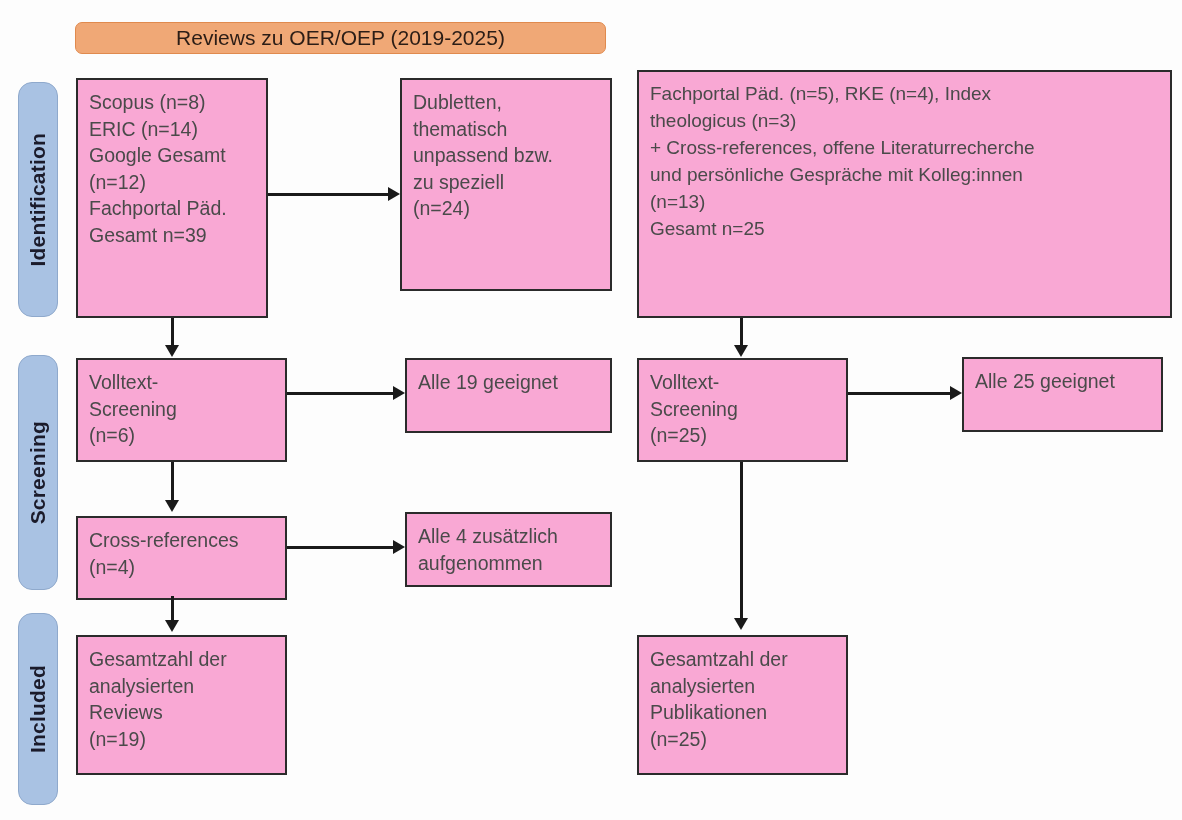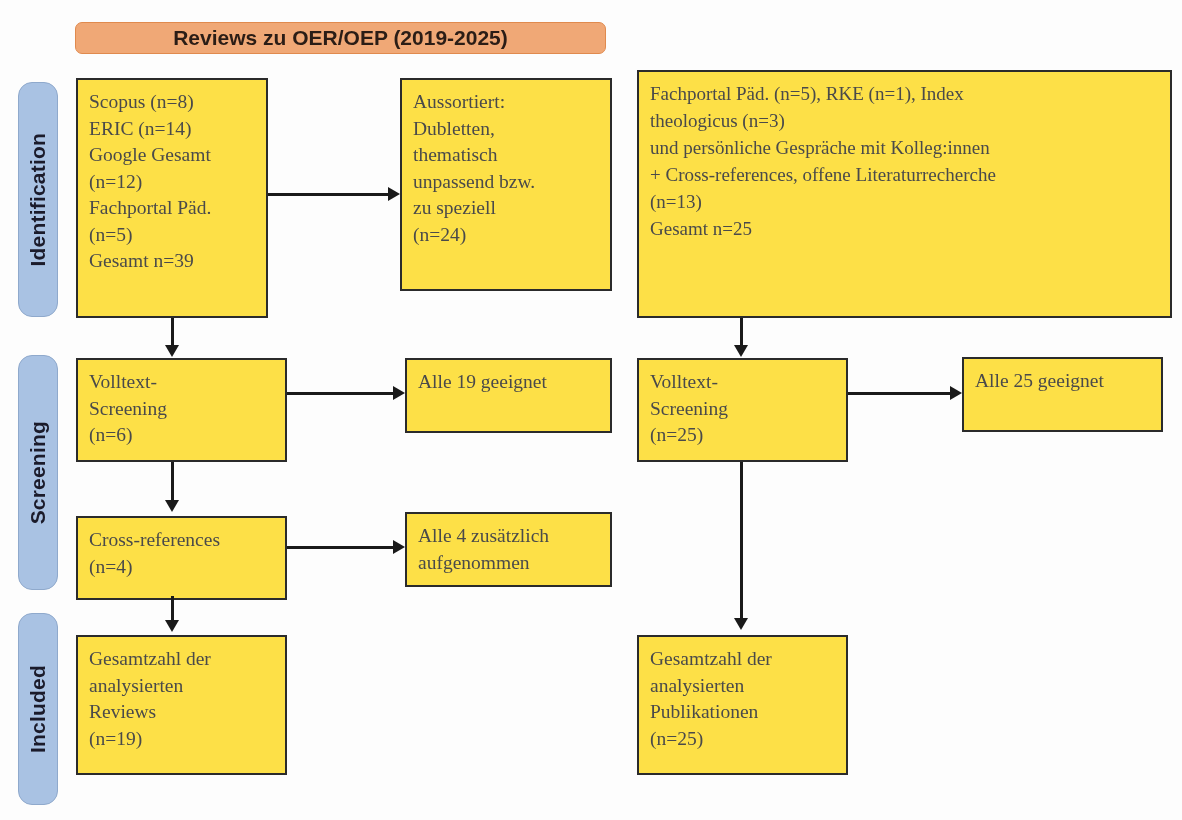--- a/index.html
+++ b/index.html
@@ -42,37 +42,36 @@
   .col-header {
     position: absolute;
     background: #f0a876;
     border: 1.5px solid #e08a4e;
     border-radius: 7px;
     box-sizing: border-box;
     display: flex;
     align-items: center;
     justify-content: center;
     color: #2b1d16;
-    font-weight: bold;
+    font-weight: normal;
     font-size: 21px;
     white-space: nowrap;
   }
 
   
   .flow-box {
     position: absolute;
-    background: #fde047;
+    background: #f9a8d4;
     border: 2.5px solid #2b2b2b;
     box-sizing: border-box;
     padding: 9px 10px 6px 11px;
     color: #4a4a4a;
     font-size: 19.5px;
     line-height: 1.36;
     overflow: hidden;
-    font-family: Liberation Serif, serif;
   }
   .flow-box .ln { display: block; white-space: nowrap; }
 
   
   .conn-v {
     position: absolute;
     width: 3px;
     background: #1a1a1a;
   }
   .conn-h {
@@ -116,26 +115,24 @@
     <span>Reviews zu OER/OEP (2019-2025)</span>
   </div>
 
 
   <div class="flow-box" style="left:76px; top:78px; width:192px; height:240px;">
     <span class="ln">Scopus (n=8)</span>
     <span class="ln">ERIC (n=14)</span>
     <span class="ln">Google Gesamt</span>
     <span class="ln">(n=12)</span>
     <span class="ln">Fachportal Päd.</span>
-    <span class="ln">(n=5)</span>
     <span class="ln">Gesamt n=39</span>
   </div>
 
   <div class="flow-box" style="left:400px; top:78px; width:212px; height:213px;">
-    <span class="ln">Aussortiert:</span>
     <span class="ln">Dubletten,</span>
     <span class="ln">thematisch</span>
     <span class="ln">unpassend bzw.</span>
     <span class="ln">zu speziell</span>
     <span class="ln">(n=24)</span>
   </div>
 
   <div class="conn-h" style="left:268px; top:193px; width:120px;"></div>
   <div class="arrow-right" style="left:388px; top:187px;"></div>
 
@@ -175,24 +172,24 @@
   <div class="arrow-down" style="left:165px; top:620px;"></div>
 
   <div class="flow-box" style="left:76px; top:635px; width:211px; height:140px;">
     <span class="ln">Gesamtzahl der</span>
     <span class="ln">analysierten</span>
     <span class="ln">Reviews</span>
     <span class="ln">(n=19)</span>
   </div>
 
   <div class="flow-box" style="left:637px; top:70px; width:535px; height:248px; font-size:19px; line-height:1.42;">
-    <span class="ln">Fachportal Päd. (n=5), RKE (n=1), Index</span>
+    <span class="ln">Fachportal Päd. (n=5), RKE (n=4), Index</span>
     <span class="ln">theologicus (n=3)</span>
+    <span class="ln">+ Cross-references, offene Literaturrecherche</span>
     <span class="ln">und persönliche Gespräche mit Kolleg:innen</span>
-    <span class="ln">+ Cross-references, offene Literaturrecherche</span>
     <span class="ln">(n=13)</span>
     <span class="ln">Gesamt n=25</span>
   </div>
 
   <div class="conn-v" style="left:740px; top:318px; width:3px; height:30px;"></div>
   <div class="arrow-down" style="left:734px; top:345px;"></div>
 
   <div class="flow-box" style="left:637px; top:358px; width:211px; height:104px;">
     <span class="ln">Volltext-</span>
     <span class="ln">Screening</span>

